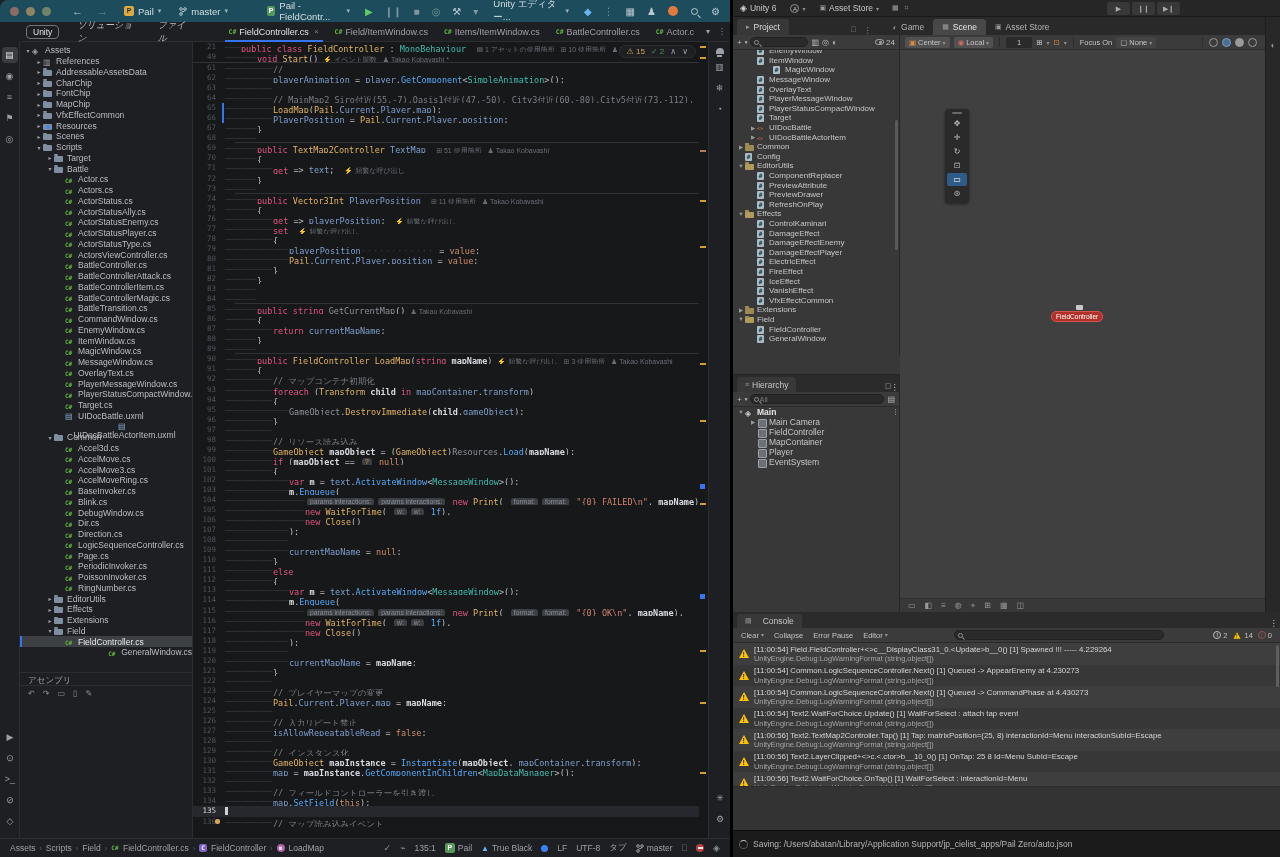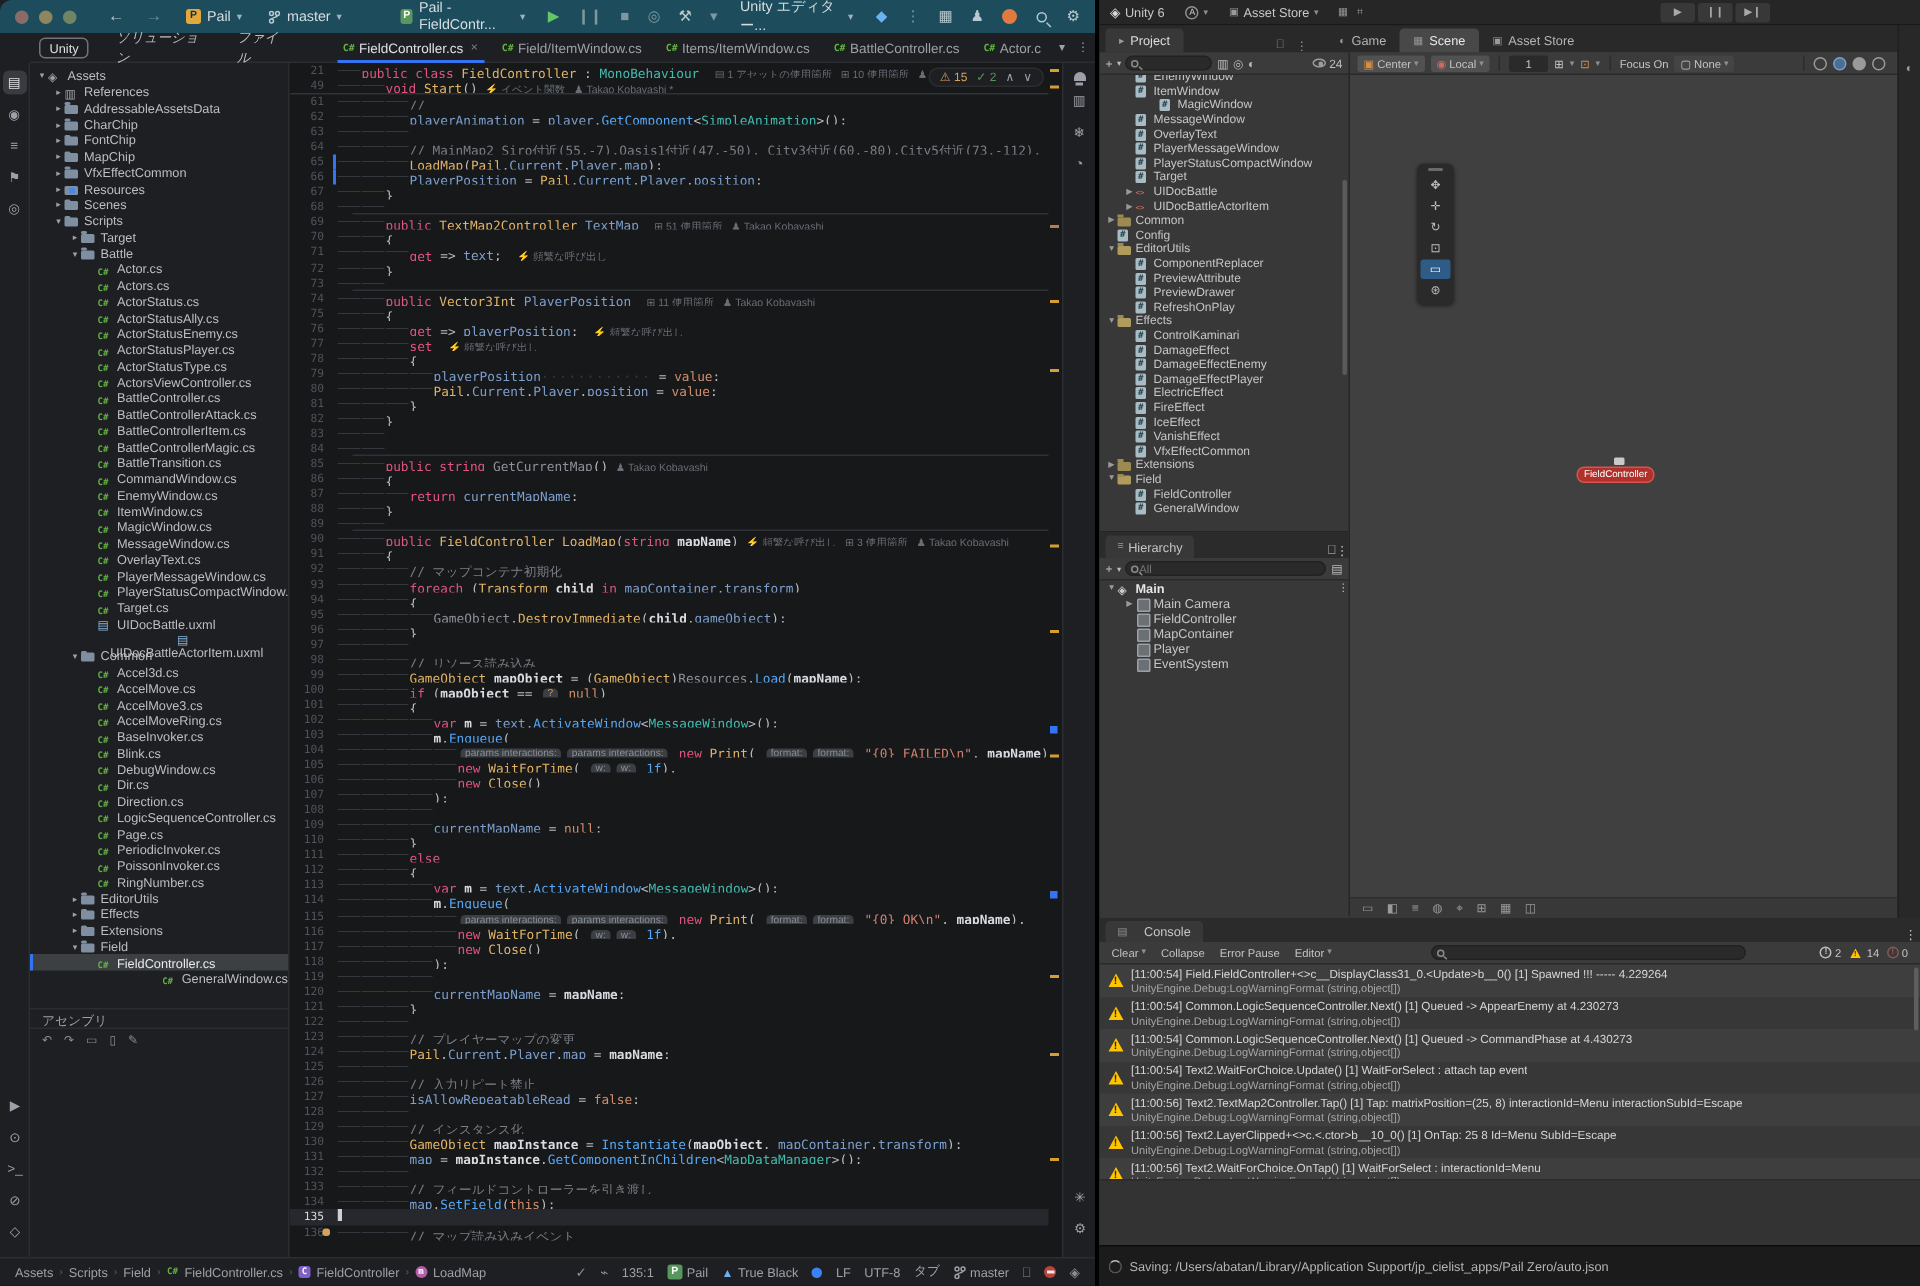--- a/index.html
+++ b/index.html
@@ -143,21 +143,21 @@
   .ui-cs::before { content:"#"; display:block; width:7px; height:8px; margin-top:1px; background:#a9bcc4; color:#23424f;
     font:bold 6px/8px "DejaVu Sans Mono",monospace; text-align:center; border-radius:1px; }
   .ui-fo::before, .ui-fe::before { content:""; position:absolute; left:0; top:2.5px; width:9px; height:6px; background:#9c8a52; border-radius:1px; }
   .ui-fo::after, .ui-fe::after { content:""; position:absolute; left:0; top:1px; width:4px; height:2px; background:#9c8a52; }
   .ui-fe::before { background:#b09a5c; }
   .ui-ux::before { content:"<>"; color:#d0695a; font:bold 5px/9px "DejaVu Sans Mono",monospace; }
   .ui-go::before { content:""; position:absolute; left:1px; top:1px; width:7px; height:7px; border:1px solid #9aa0a6; background:#6b7075; border-radius:1px; }
   .ui-sc::before { content:"◈"; color:#cccccc; font-size:8px; line-height:9px; }
   .uscroll { position:absolute; right:1px; top:70px; width:3px; height:130px; background:#5a5a5a; border-radius:2px; }
   
-  .u-hier { position:absolute; left:0; top:354px; width:167px; height:257px; background:#383838; border-right:1px solid #262626; border-top:1px solid #242424; }
+  .u-hier { position:absolute; left:0; top:374px; width:167px; height:257px; background:#383838; border-right:1px solid #262626; border-top:1px solid #242424; }
   .u-hier-tabrow { height:17px; background:#2b2b2b; display:flex; align-items:flex-end; color:#c6c6c6; font-size:8.5px; }
   .u-hier-tab { background:#383838; height:15px; border-radius:3px 3px 0 0; padding:0 8px; display:flex; align-items:center; gap:3px; }
   .u-hier-toolbar { height:15px; background:#3b3b3b; border-bottom:1px solid #2a2a2a; display:flex; align-items:center; gap:3px; padding:0 4px; color:#bdbdbd; font-size:8px; }
   .u-hier-tree .urow { height:10px; font-size:8.5px; }
   .bold { font-weight:bold; color:#e4e4e4; }
   
   .u-scene { position:absolute; left:167px; top:35px; width:365px; height:577px; background:#404041; }
   .u-scene-toolbar { position:absolute; left:0; top:0; right:0; height:15px; background:#3b3b3b;
     border-bottom:1px solid #2a2a2a; display:flex; align-items:center; gap:4px; font-size:7.5px; color:#c4c4c4; padding:0 5px; }
   .sbtn { background:#515151; border-radius:2px; height:11px; display:flex; align-items:center; gap:2px; padding:0 4px; }

